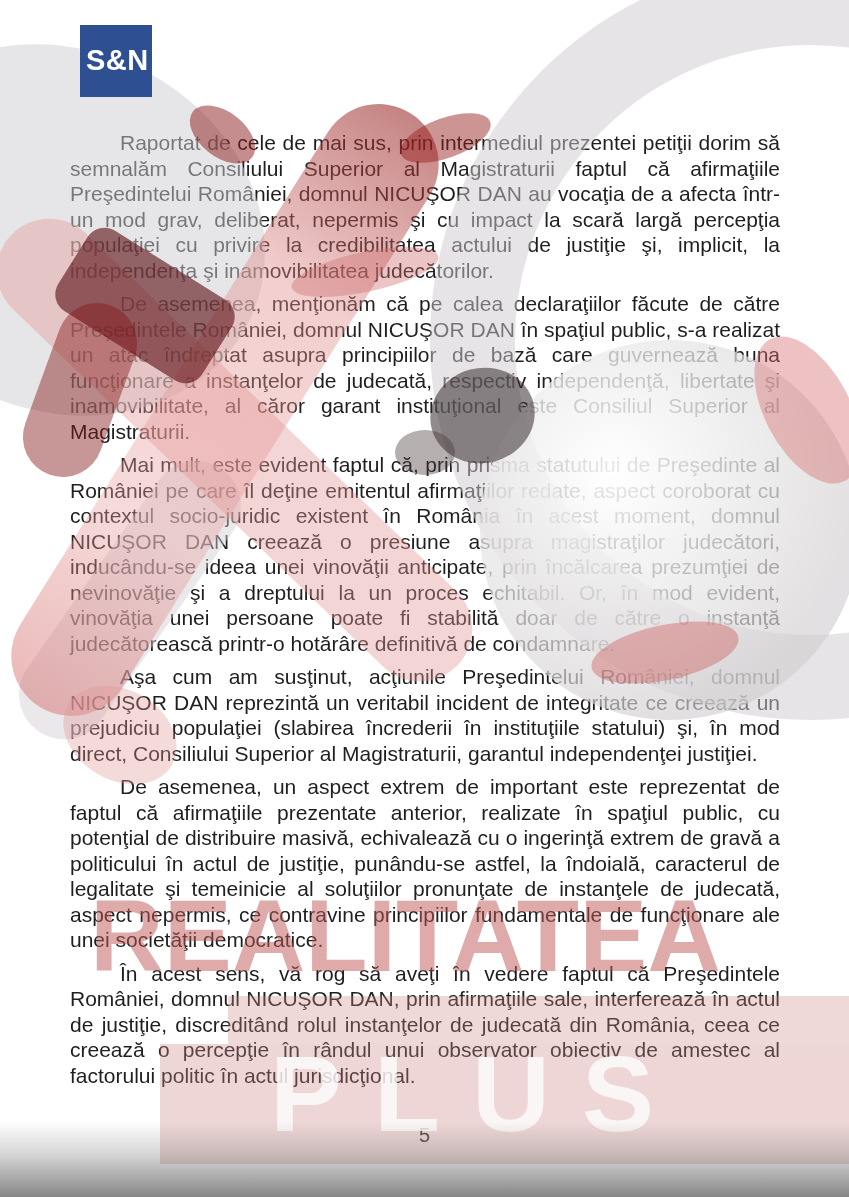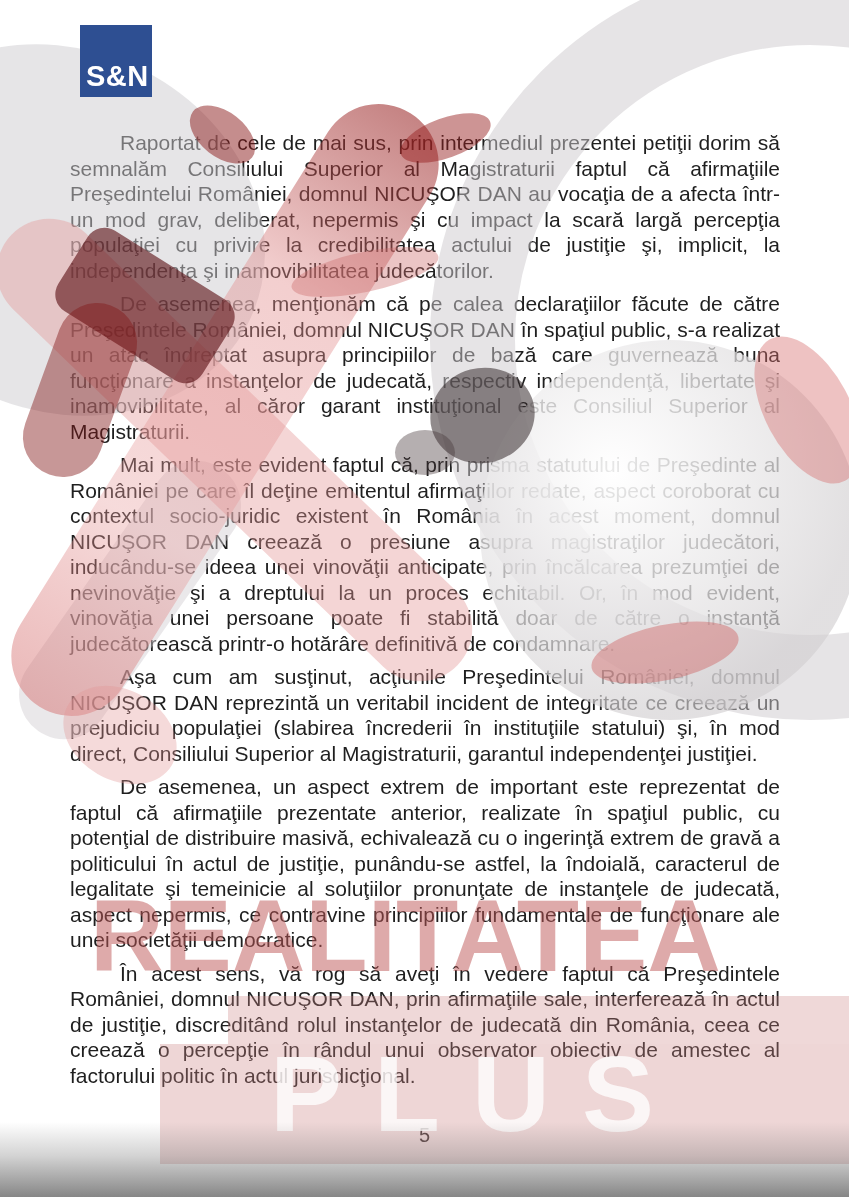--- a/index.html
+++ b/index.html
@@ -21,21 +21,21 @@
   .page-number{
     position:absolute;left:0;top:1124px;width:100%;
     text-align:center;font-size:20px;color:#2b2b2b;
   }
   
   .sn-logo{
     position:absolute;left:80px;top:25px;width:72px;height:72px;
     background:#2e4f92;
     color:#ffffff;font-weight:bold;font-size:29px;
     display:flex;align-items:flex-end;justify-content:flex-start;
-    padding:0 0 4px 6px;box-sizing:border-box;
+    padding:0 0 20px 6px;box-sizing:border-box;
     z-index:6;letter-spacing:0.5px;
   }
   
   .overlay{position:absolute;inset:0;pointer-events:none;z-index:4;}
   .shape{position:absolute;}
   
   .g-blob-tl{left:-150px;top:50px;width:420px;height:360px;border-radius:50%;
     background:rgba(205,203,207,0.5);transform:rotate(25deg);}
   .g-ring{left:430px;top:-40px;width:760px;height:760px;border-radius:50%;
     border:85px solid rgba(205,202,206,0.5);box-sizing:border-box;}

